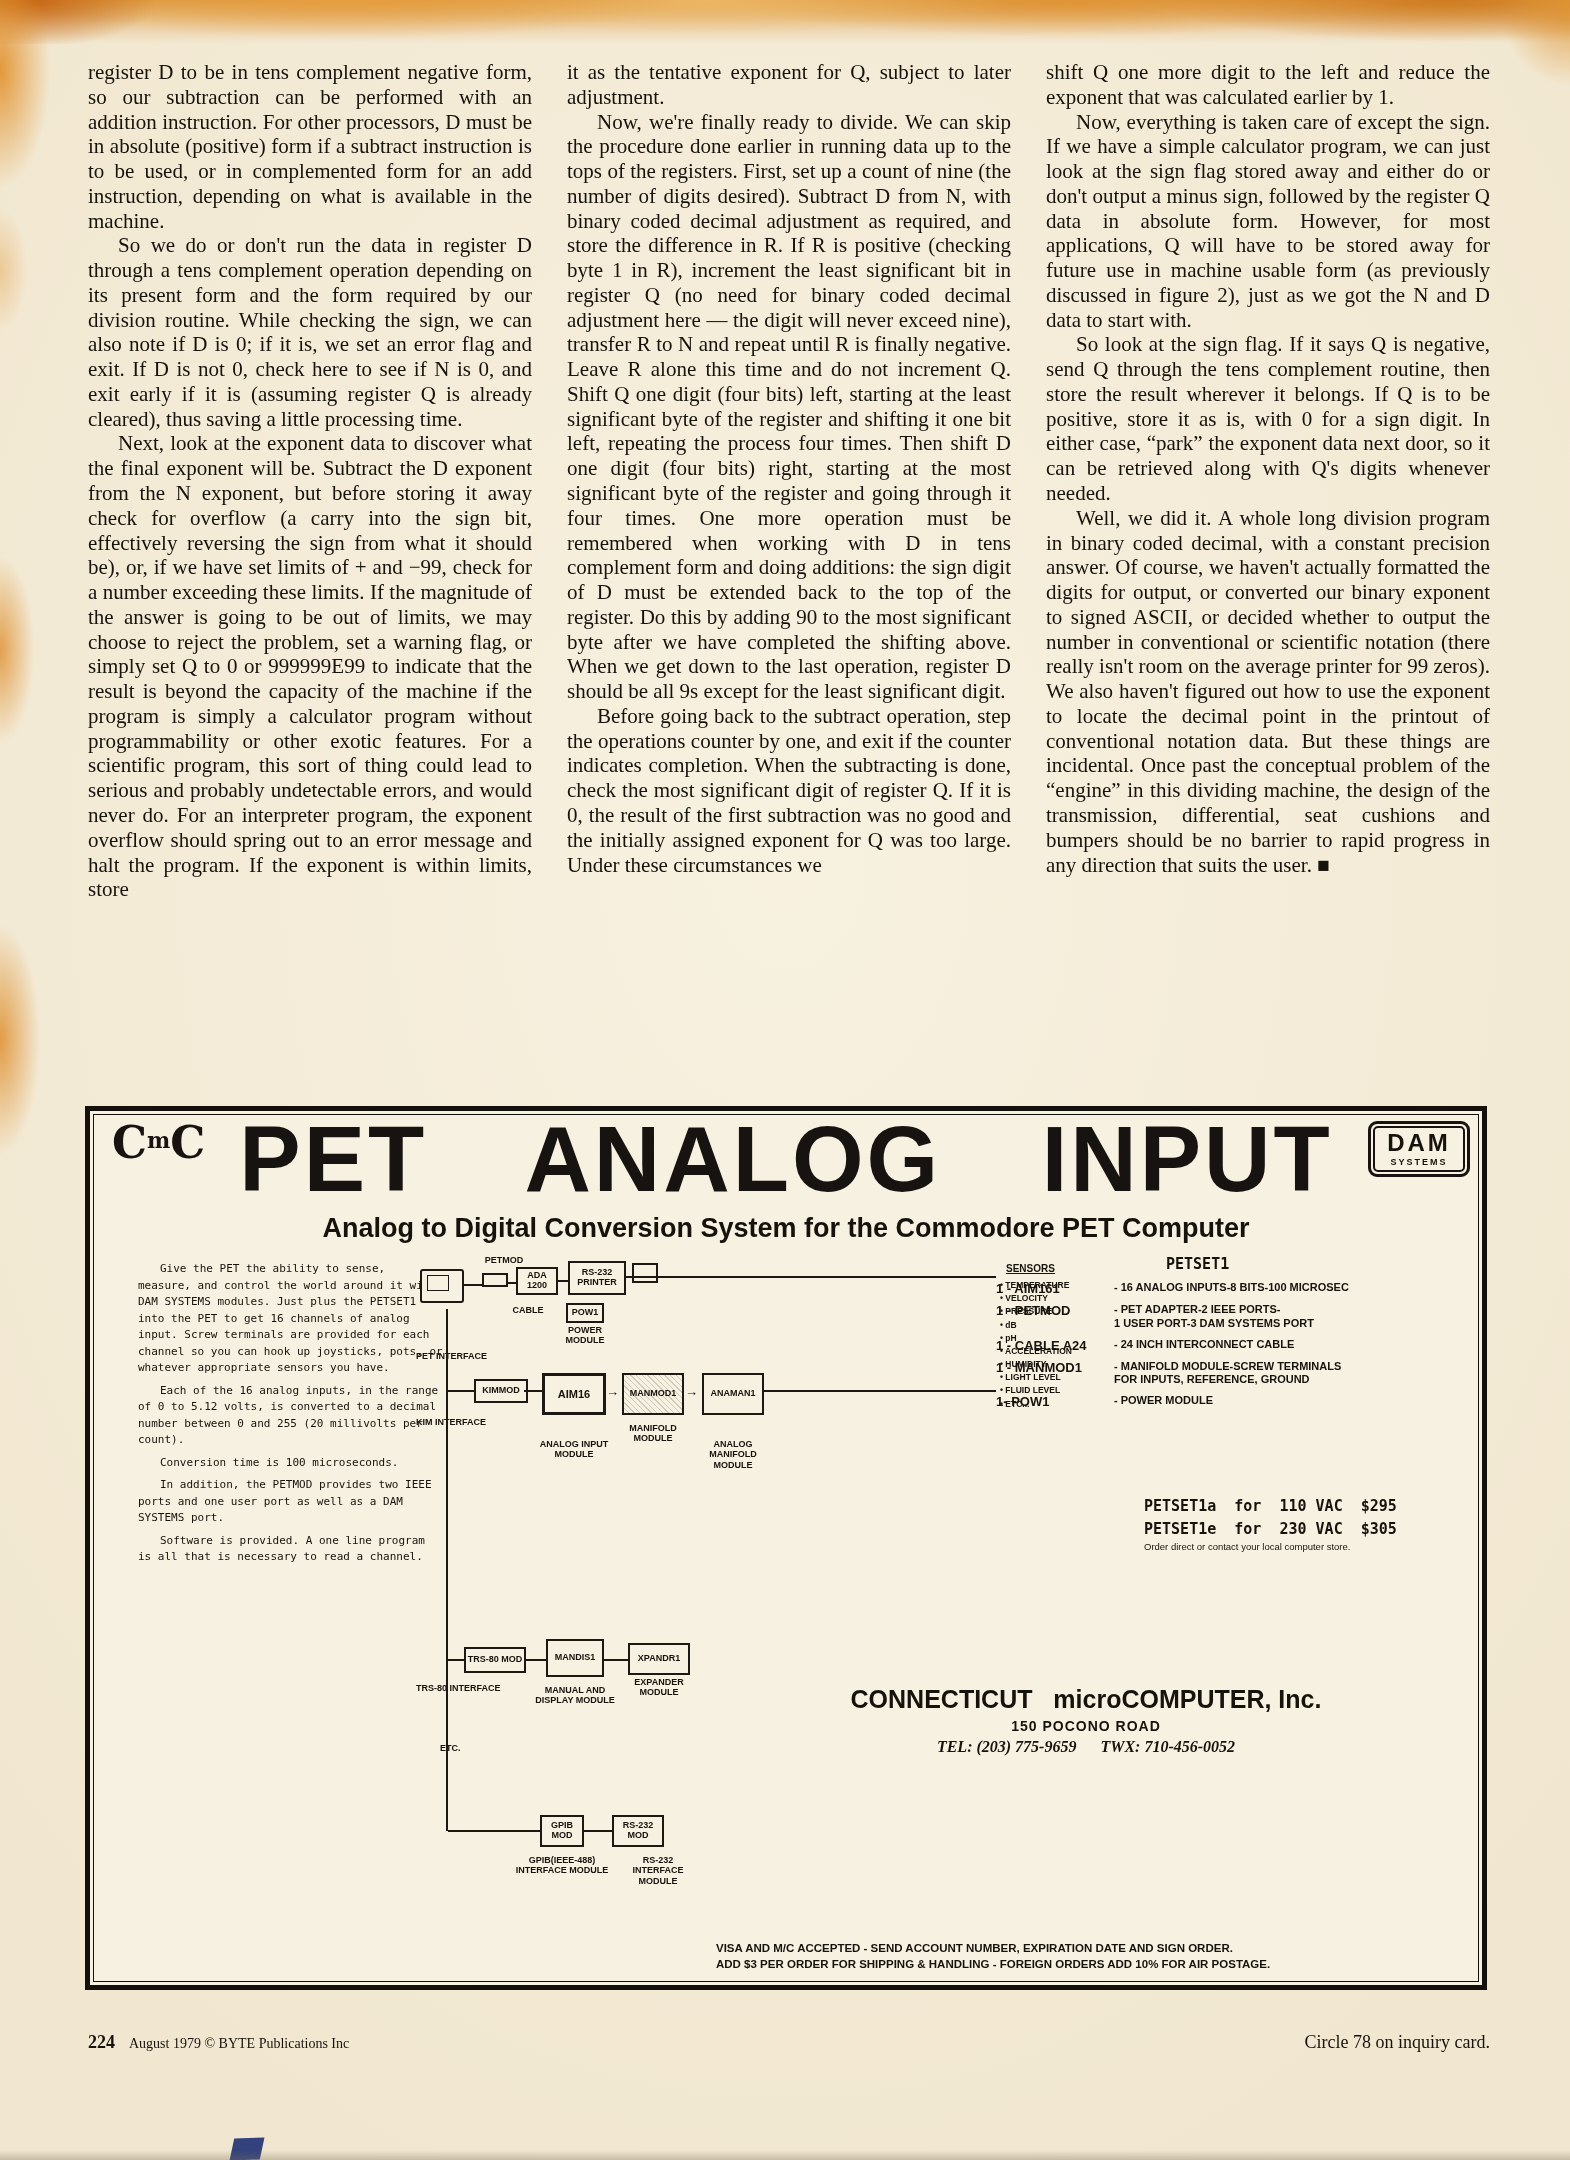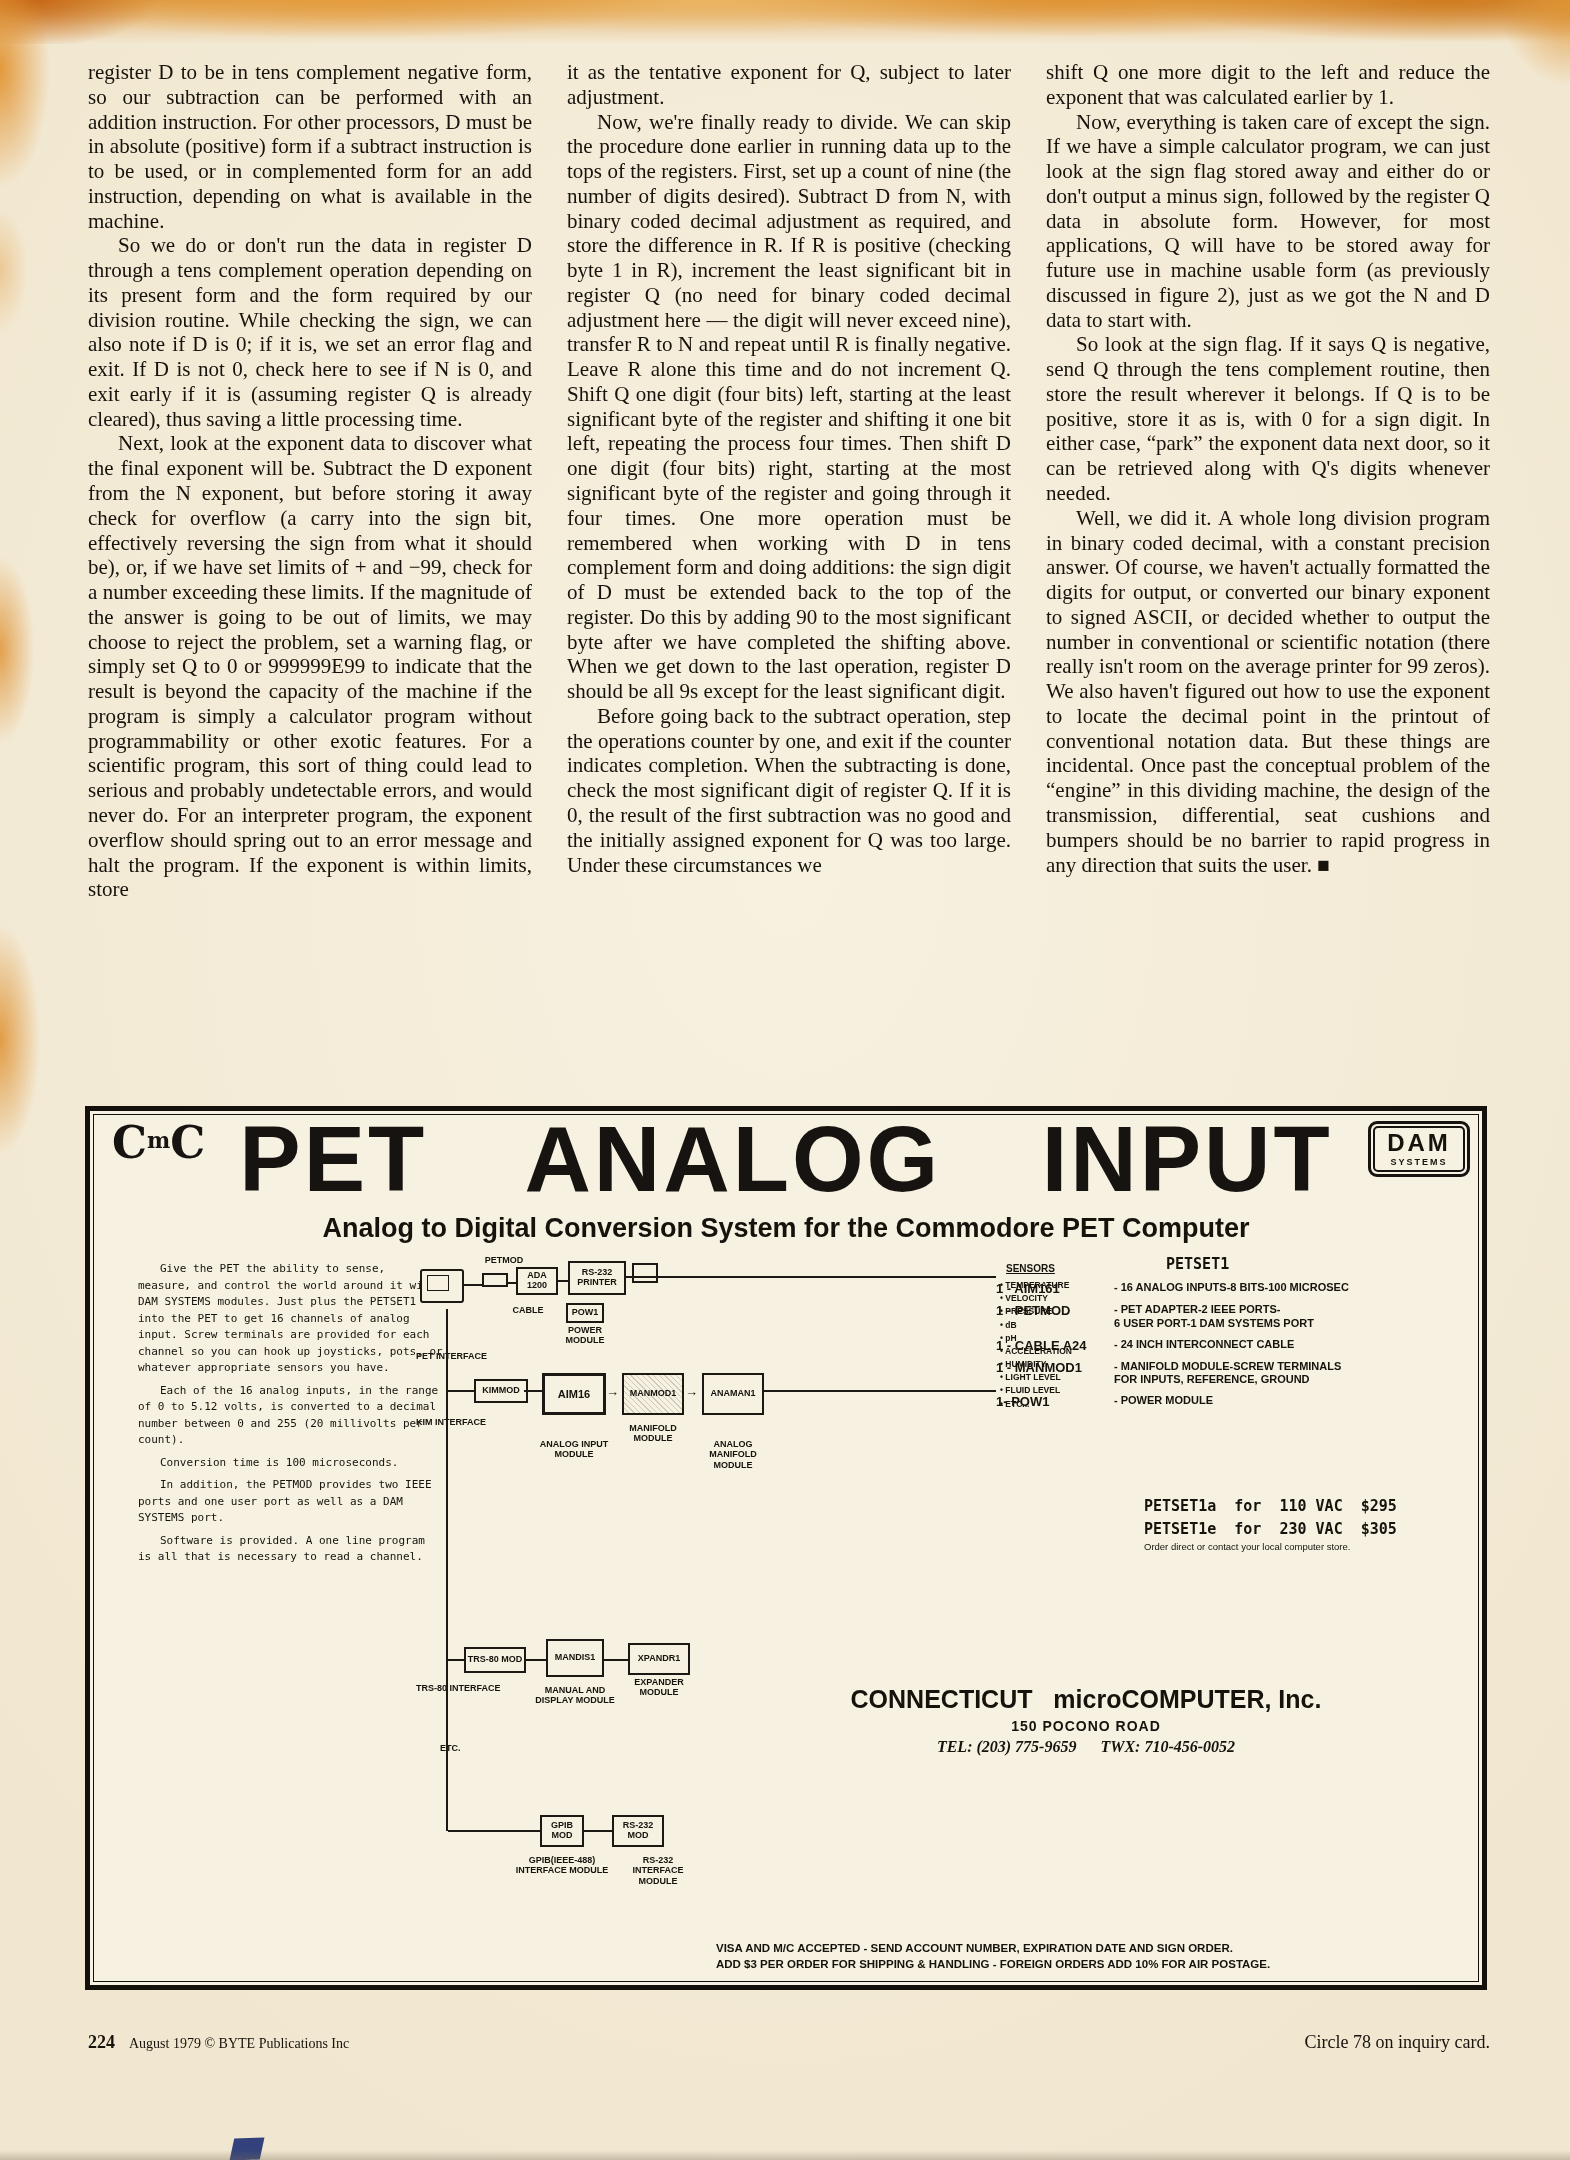--- a/index.html
+++ b/index.html
@@ -258,21 +258,21 @@
 
     <div class="ad-specs">
       <div class="specs-title">PETSET1</div>
       <div class="spec-row">
         <span class="spec-qty">1 - AIM161</span>
         <span class="spec-desc">-  16 ANALOG INPUTS-8 BITS-100 MICROSEC</span>
       </div>
       <div class="spec-row">
         <span class="spec-qty">1 - PETMOD</span>
         <span class="spec-desc">-  PET ADAPTER-2 IEEE PORTS-
-6 USER PORT-1 DAM SYSTEMS PORT</span>
+1 USER PORT-3 DAM SYSTEMS PORT</span>
       </div>
       <div class="spec-row">
         <span class="spec-qty">1 - CABLE A24</span>
         <span class="spec-desc">-  24 INCH INTERCONNECT CABLE</span>
       </div>
       <div class="spec-row">
         <span class="spec-qty">1 - MANMOD1</span>
         <span class="spec-desc">-  MANIFOLD MODULE-SCREW TERMINALS
 FOR INPUTS, REFERENCE, GROUND</span>
       </div>

